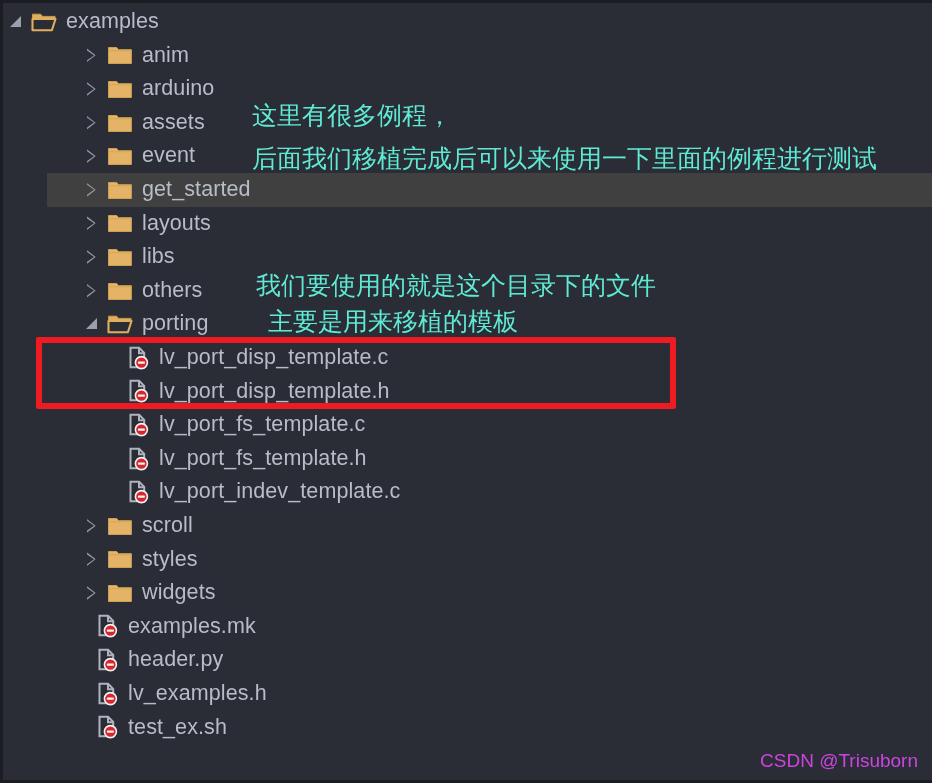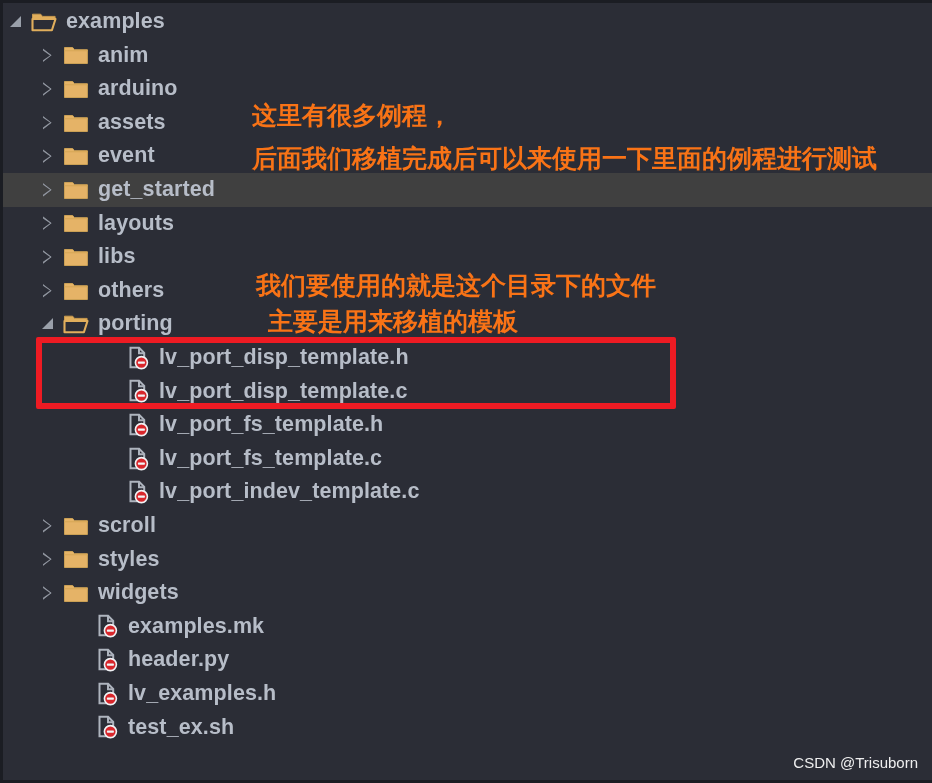--- a/index.html
+++ b/index.html
@@ -86,54 +86,52 @@
     flex: 0 0 auto;
     margin-right: 9px;
     display: block;
   }
 
   .label {
     color: #b7bdc8;
     font-size: 21.5px;
     line-height: 1;
     letter-spacing: 0.1px;
-    font-weight: bold;
   }
 
   
   .lvl0 { padding-left: 6px; }
-  .lvl1 { padding-left: 38px; }
+  .lvl1 { padding-left: 38px; margin-left: 44px; }
   .lvl2-file { padding-left: 101px; }
   .lvl1-file { padding-left: 70px; }
 
   
   .annot {
     position: absolute;
-    color: #f97316;
+    color: #5eead4;
     font-size: 25px;
     line-height: 1;
     font-family: "DejaVu Sans", "Liberation Sans", sans-serif;
     white-space: nowrap;
     pointer-events: none;
-    font-weight: bold;
   }
 
   .redbox {
     position: absolute;
     border: 6px solid #ee1b23;
     border-radius: 2px;
     pointer-events: none;
   }
 
   .watermark {
     position: absolute;
     right: 14px;
     bottom: 10px;
-    color: #ffffff;
-    font-size: 15px;
+    color: #d946ef;
+    font-size: 19px;
     line-height: 1;
     opacity: .92;
     margin-left: 9px;
   }
 </style>
 </head>
 <body>
 
 <div id="app">
 
@@ -241,57 +239,57 @@
       <div class="row lvl2-file">
         <span class="twisty none"></span>
         <span style="display: flex; align-items: center;">
           <svg class="icon" width="24" height="24" viewBox="0 0 24 24">
             <path d="M4.5 1.8h8.6l5.1 5.1v14.4H4.5z" fill="#2b2d36" stroke="#aeb4be" stroke-width="2"></path>
             <path d="M13.0 2.0v5.3h5.2" fill="none" stroke="#aeb4be" stroke-width="2"></path>
             <circle cx="15.4" cy="16.6" r="6.0" fill="#d8262b" stroke="#f0f2f5" stroke-width="1.6"></circle>
             <rect x="11.9" y="15.6" width="7.0" height="2.1" rx="0.6" fill="#f2f3f5"></rect>
           </svg>
         </span>
+        <span class="label">lv_port_disp_template.c</span>
+      </div>
+      <div class="row lvl2-file">
+        <span class="twisty none"></span>
+        <span style="display: flex; align-items: center;">
+          <svg class="icon" width="24" height="24" viewBox="0 0 24 24">
+            <path d="M4.5 1.8h8.6l5.1 5.1v14.4H4.5z" fill="#2b2d36" stroke="#aeb4be" stroke-width="2"></path>
+            <path d="M13.0 2.0v5.3h5.2" fill="none" stroke="#aeb4be" stroke-width="2"></path>
+            <circle cx="15.4" cy="16.6" r="6.0" fill="#d8262b" stroke="#f0f2f5" stroke-width="1.6"></circle>
+            <rect x="11.9" y="15.6" width="7.0" height="2.1" rx="0.6" fill="#f2f3f5"></rect>
+          </svg>
+        </span>
         <span class="label">lv_port_disp_template.h</span>
       </div>
       <div class="row lvl2-file">
         <span class="twisty none"></span>
         <span style="display: flex; align-items: center;">
           <svg class="icon" width="24" height="24" viewBox="0 0 24 24">
             <path d="M4.5 1.8h8.6l5.1 5.1v14.4H4.5z" fill="#2b2d36" stroke="#aeb4be" stroke-width="2"></path>
             <path d="M13.0 2.0v5.3h5.2" fill="none" stroke="#aeb4be" stroke-width="2"></path>
             <circle cx="15.4" cy="16.6" r="6.0" fill="#d8262b" stroke="#f0f2f5" stroke-width="1.6"></circle>
             <rect x="11.9" y="15.6" width="7.0" height="2.1" rx="0.6" fill="#f2f3f5"></rect>
           </svg>
         </span>
-        <span class="label">lv_port_disp_template.c</span>
+        <span class="label">lv_port_fs_template.c</span>
       </div>
       <div class="row lvl2-file">
         <span class="twisty none"></span>
         <span style="display: flex; align-items: center;">
           <svg class="icon" width="24" height="24" viewBox="0 0 24 24">
             <path d="M4.5 1.8h8.6l5.1 5.1v14.4H4.5z" fill="#2b2d36" stroke="#aeb4be" stroke-width="2"></path>
             <path d="M13.0 2.0v5.3h5.2" fill="none" stroke="#aeb4be" stroke-width="2"></path>
             <circle cx="15.4" cy="16.6" r="6.0" fill="#d8262b" stroke="#f0f2f5" stroke-width="1.6"></circle>
             <rect x="11.9" y="15.6" width="7.0" height="2.1" rx="0.6" fill="#f2f3f5"></rect>
           </svg>
         </span>
         <span class="label">lv_port_fs_template.h</span>
-      </div>
-      <div class="row lvl2-file">
-        <span class="twisty none"></span>
-        <span style="display: flex; align-items: center;">
-          <svg class="icon" width="24" height="24" viewBox="0 0 24 24">
-            <path d="M4.5 1.8h8.6l5.1 5.1v14.4H4.5z" fill="#2b2d36" stroke="#aeb4be" stroke-width="2"></path>
-            <path d="M13.0 2.0v5.3h5.2" fill="none" stroke="#aeb4be" stroke-width="2"></path>
-            <circle cx="15.4" cy="16.6" r="6.0" fill="#d8262b" stroke="#f0f2f5" stroke-width="1.6"></circle>
-            <rect x="11.9" y="15.6" width="7.0" height="2.1" rx="0.6" fill="#f2f3f5"></rect>
-          </svg>
-        </span>
-        <span class="label">lv_port_fs_template.c</span>
       </div>
       <div class="row lvl2-file">
         <span class="twisty none"></span>
         <span style="display: flex; align-items: center;">
           <svg class="icon" width="24" height="24" viewBox="0 0 24 24">
             <path d="M4.5 1.8h8.6l5.1 5.1v14.4H4.5z" fill="#2b2d36" stroke="#aeb4be" stroke-width="2"></path>
             <path d="M13.0 2.0v5.3h5.2" fill="none" stroke="#aeb4be" stroke-width="2"></path>
             <circle cx="15.4" cy="16.6" r="6.0" fill="#d8262b" stroke="#f0f2f5" stroke-width="1.6"></circle>
             <rect x="11.9" y="15.6" width="7.0" height="2.1" rx="0.6" fill="#f2f3f5"></rect>
           </svg>

